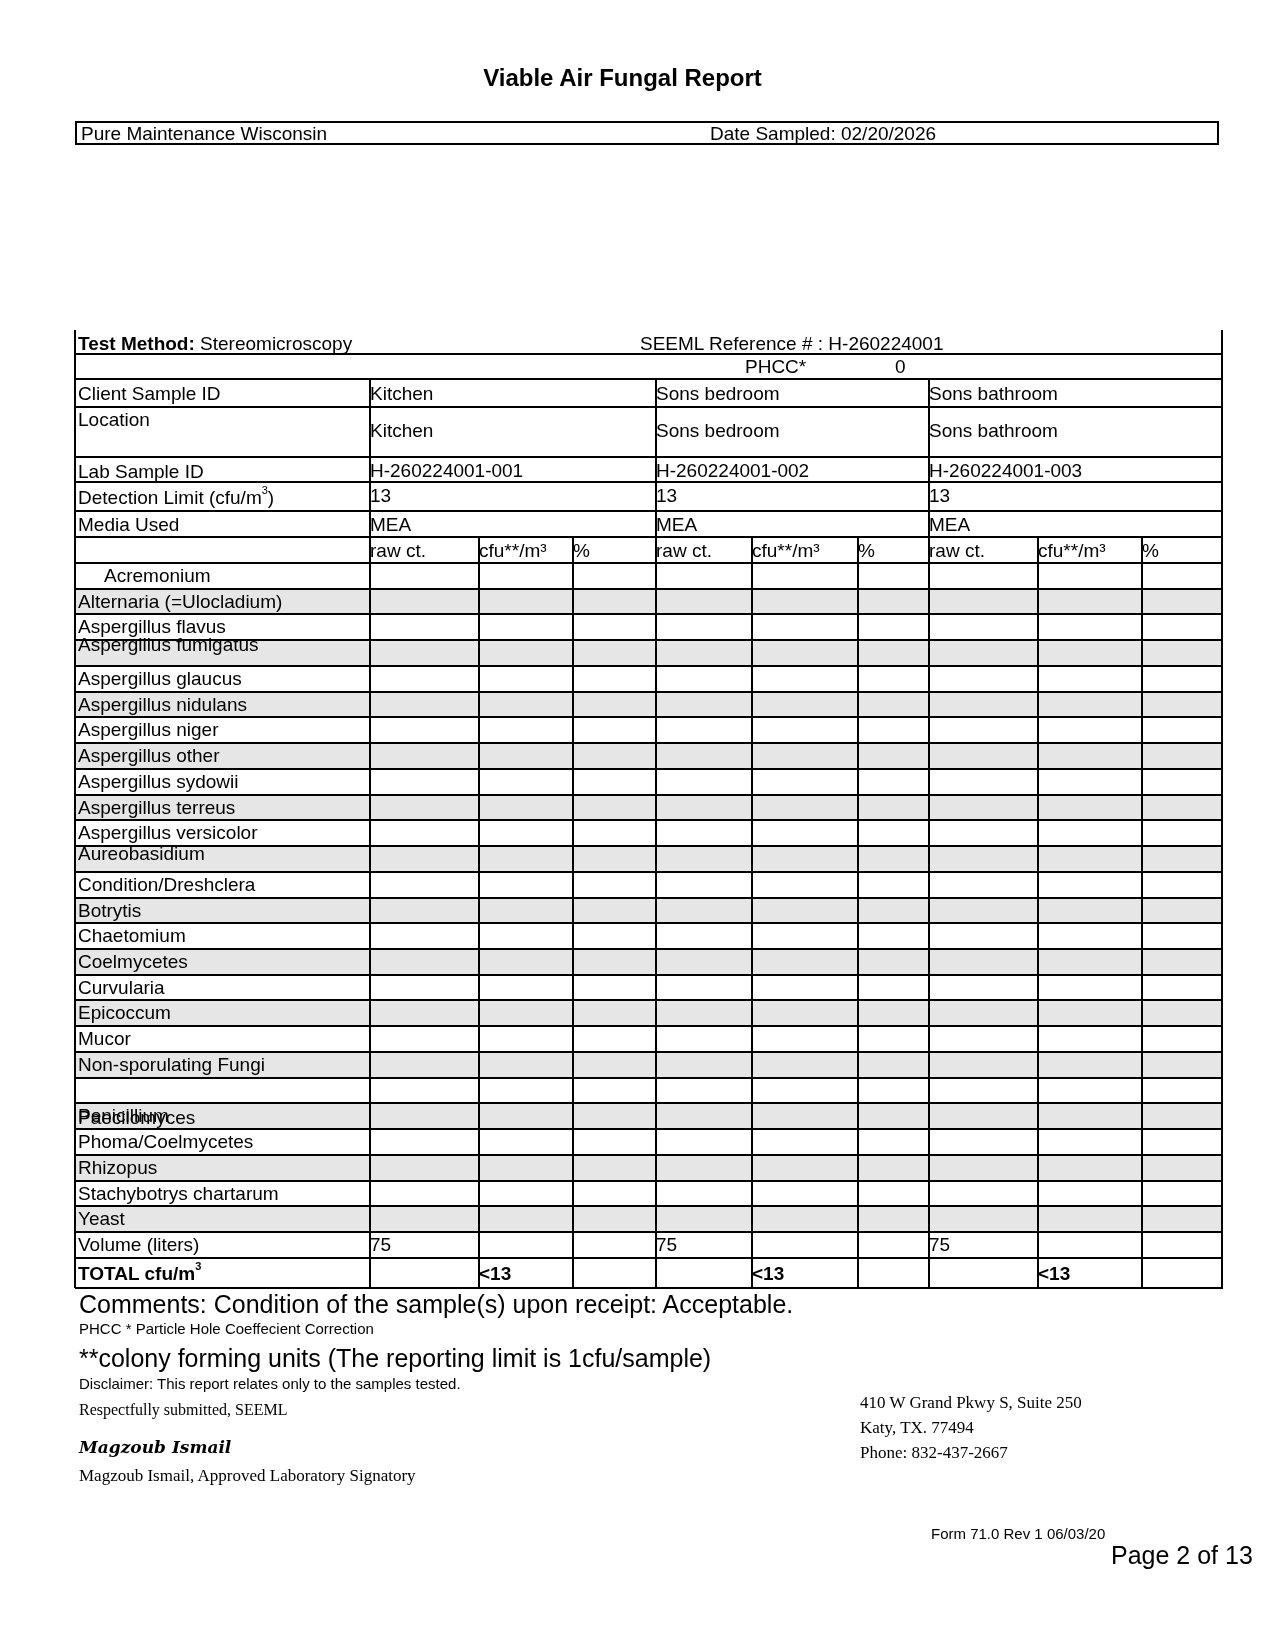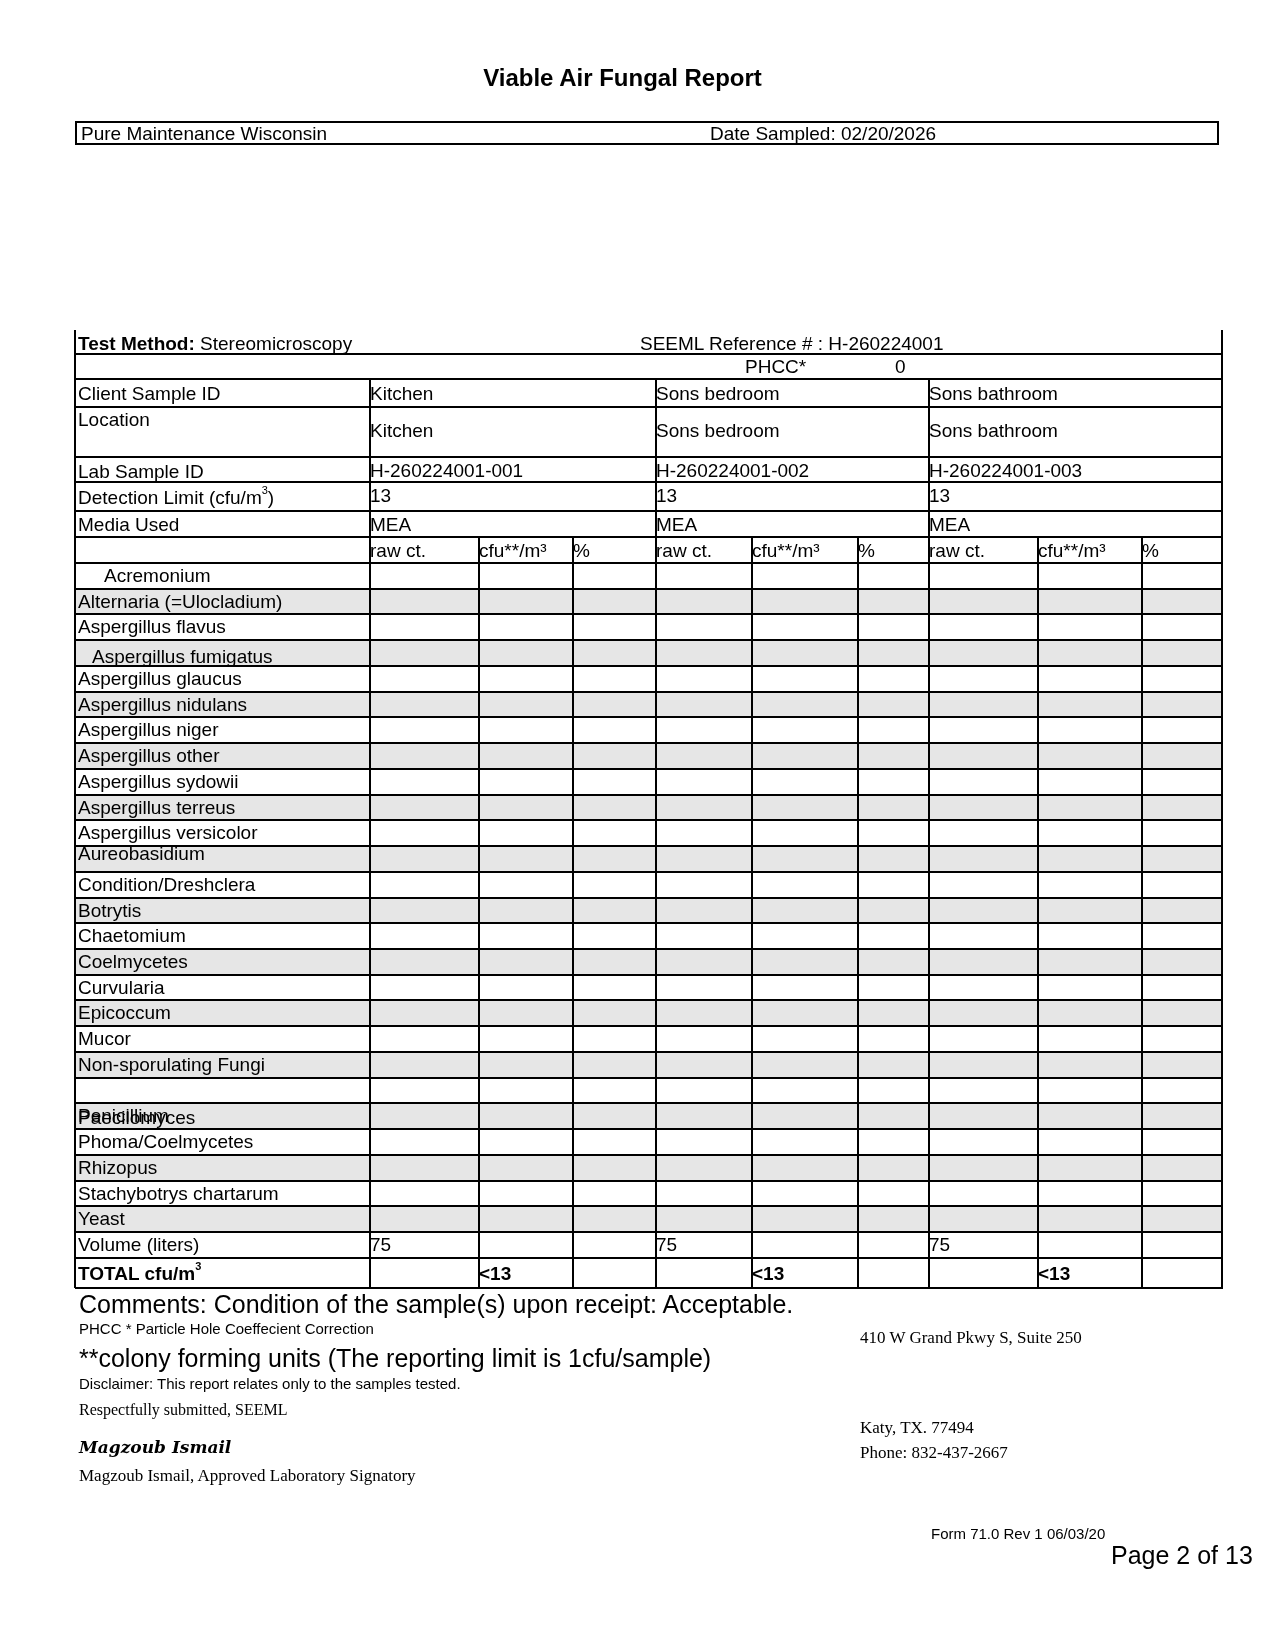--- a/index.html
+++ b/index.html
@@ -101,21 +101,21 @@
     <div class="cell" style="left: 670px; top: 27px;">PHCC*</div>
     <div class="cell" style="left: 820px; top: 27px;">0</div>
     <div class="cell" style="left: 3px; top: 54px;">Client Sample ID</div>
     <div class="cell" style="left: 3px; top: 80px;">Location</div>
     <div class="cell" style="left: 3px; top: 132px;">Lab Sample ID</div>
     <div class="cell" style="left: 3px; top: 158px;"><span>Detection Limit (cfu/m</span><sup>3</sup><span>)</span></div>
     <div class="cell" style="left: 3px; top: 185px;">Media Used</div>
     <div class="cell" style="left: 13px; top: 236px; margin-left: 16px;">Acremonium</div>
     <div class="cell" style="left: 3px; top: 261.731px;">Alternaria (=Ulocladium)</div>
     <div class="cell" style="left: 3px; top: 287.462px;">Aspergillus flavus</div>
-    <div class="cell" style="left: 3px; top: 317px; margin-left: 14px;">Aspergillus fumigatus</div>
+    <div class="cell" style="left: 3px; top: 305px;">Aspergillus fumigatus</div>
     <div class="cell" style="left: 3px; top: 338.923px;">Aspergillus glaucus</div>
     <div class="cell" style="left: 3px; top: 364.654px;">Aspergillus nidulans</div>
     <div class="cell" style="left: 3px; top: 390.385px;">Aspergillus niger</div>
     <div class="cell" style="left: 3px; top: 416.115px;">Aspergillus other</div>
     <div class="cell" style="left: 3px; top: 441.846px;">Aspergillus sydowii</div>
     <div class="cell" style="left: 3px; top: 467.577px;">Aspergillus terreus</div>
     <div class="cell" style="left: 3px; top: 493.308px;">Aspergillus versicolor</div>
     <div class="cell" style="left: 3px; top: 514px;">Aureobasidium</div>
     <div class="cell" style="left: 3px; top: 544.769px;">Condition/Dreshclera</div>
     <div class="cell" style="left: 3px; top: 570.5px;">Botrytis</div>
@@ -166,18 +166,18 @@
   </div>
 
 <div class="abs foot" style="left:79px; top:1290px;">Comments: Condition of the sample(s) upon receipt: Acceptable.</div>
 <div class="abs small" style="left:79px; top:1320px;">PHCC * Particle Hole Coeffecient Correction</div>
 <div class="abs foot" style="left:79px; top:1344px;">**colony forming units (The reporting limit is 1cfu/sample)</div>
 <div class="abs small" style="left:79px; top:1375px;">Disclaimer: This report relates only to the samples tested.</div>
 <div class="abs serif" style="left:79px; top:1401px;">Respectfully submitted, SEEML</div>
 <div class="abs sig" style="left:79px; top:1437px;">Magzoub Ismail</div>
 <div class="abs serif-md" style="left:79px; top:1466px;">Magzoub Ismail, Approved Laboratory Signatory</div>
 
-<div class="abs serif-md" style="left:860px; top:1328px;">410 W Grand Pkwy S, Suite 250</div>
+<div class="abs serif-md" style="left:860px; top:1393px;">410 W Grand Pkwy S, Suite 250</div>
 <div class="abs serif-md" style="left:860px; top:1418px;">Katy, TX. 77494</div>
 <div class="abs serif-md" style="left:860px; top:1443px;">Phone: 832-437-2667</div>
 
 <div class="abs small" style="left:931px; top:1525px;">Form 71.0 Rev 1 06/03/20</div>
 <div class="abs foot" style="left:1111px; top:1541px;">Page  2 of 13</div>
 
 </body></html>

